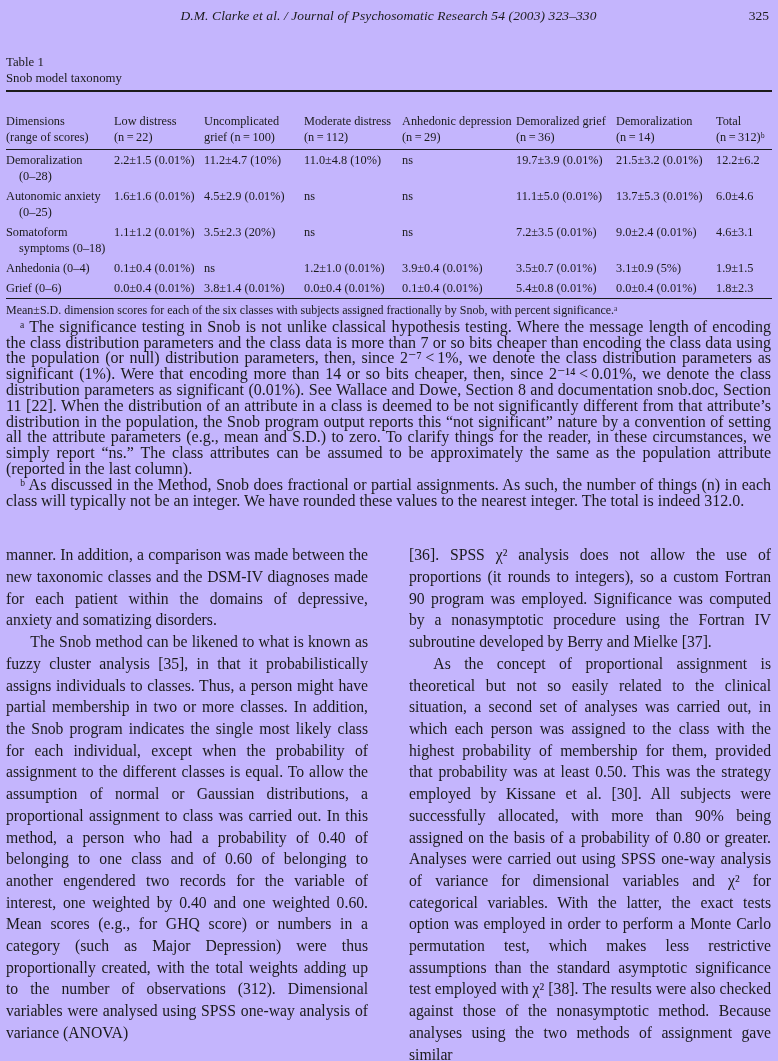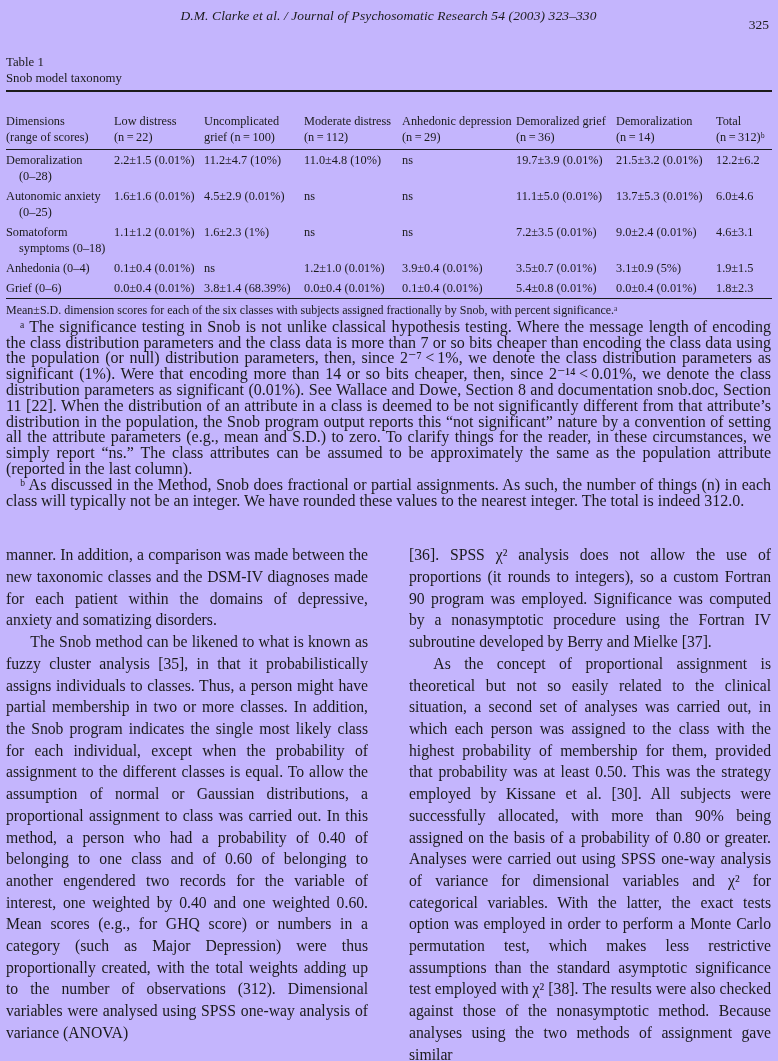--- a/index.html
+++ b/index.html
@@ -14,21 +14,21 @@
     padding: 6px 7px 0 6px;
     overflow: hidden;
   }
   
   .runhead { position: relative; height: 20px; margin-top: 2px; }
   .runhead .title {
     display:block; text-align:center;
     font-style: italic; font-size: 13.5px; letter-spacing: 0.1px;
   }
   .runhead .pageno {
-    position:absolute; right: 2px; top: 9px;
+    position:absolute; right: 2px; top: 0;
     font-style: normal; font-size: 13.5px;
   }
   
   .tbl-label { font-size: 12.8px; line-height: 16px; margin-top: 12px; }
   .tbl-title { font-size: 12.8px; line-height: 16px; }
   table { border-collapse: collapse; width: 766px; table-layout: fixed; }
   .t1 { margin-top: 4px; border-top: 2.2px solid #1b1b1b; border-bottom: 1.6px solid #1b1b1b; }
   .t2 { margin-top: 3px; border-top: 1.8px solid #1b1b1b; border-bottom: 2.2px solid #1b1b1b; }
   th, td {
     font-weight: normal; text-align: left; vertical-align: bottom;
@@ -115,41 +115,41 @@
           <td>ns</td>
           <td>ns</td>
           <td>11.1±5.0 (0.01%)</td>
           <td>13.7±5.3 (0.01%)</td>
           <td>6.0±4.6</td>
         </tr>
         <tr>
           <td class="hang">Somatoform
 symptoms (0–18)</td>
           <td>1.1±1.2 (0.01%)</td>
-          <td>1.6±2.3 (1%)</td>
+          <td>3.5±2.3 (20%)</td>
           <td>ns</td>
           <td>ns</td>
           <td>7.2±3.5 (0.01%)</td>
           <td>9.0±2.4 (0.01%)</td>
           <td>4.6±3.1</td>
         </tr>
         <tr>
           <td class="hang">Anhedonia (0–4)</td>
           <td>0.1±0.4 (0.01%)</td>
           <td>ns</td>
           <td>1.2±1.0 (0.01%)</td>
           <td>3.9±0.4 (0.01%)</td>
           <td>3.5±0.7 (0.01%)</td>
           <td>3.1±0.9 (5%)</td>
           <td>1.9±1.5</td>
         </tr>
         <tr>
           <td class="hang">Grief (0–6)</td>
           <td>0.0±0.4 (0.01%)</td>
-          <td>3.8±1.4 (68.39%)</td>
+          <td>3.8±1.4 (0.01%)</td>
           <td>0.0±0.4 (0.01%)</td>
           <td>0.1±0.4 (0.01%)</td>
           <td>5.4±0.8 (0.01%)</td>
           <td>0.0±0.4 (0.01%)</td>
           <td>1.8±2.3</td>
         </tr>
       </tbody>
     </table>
 
     <div class="caption">Mean±S.D. dimension scores for each of the six classes with subjects assigned fractionally by Snob, with percent significance.ᵃ</div>

